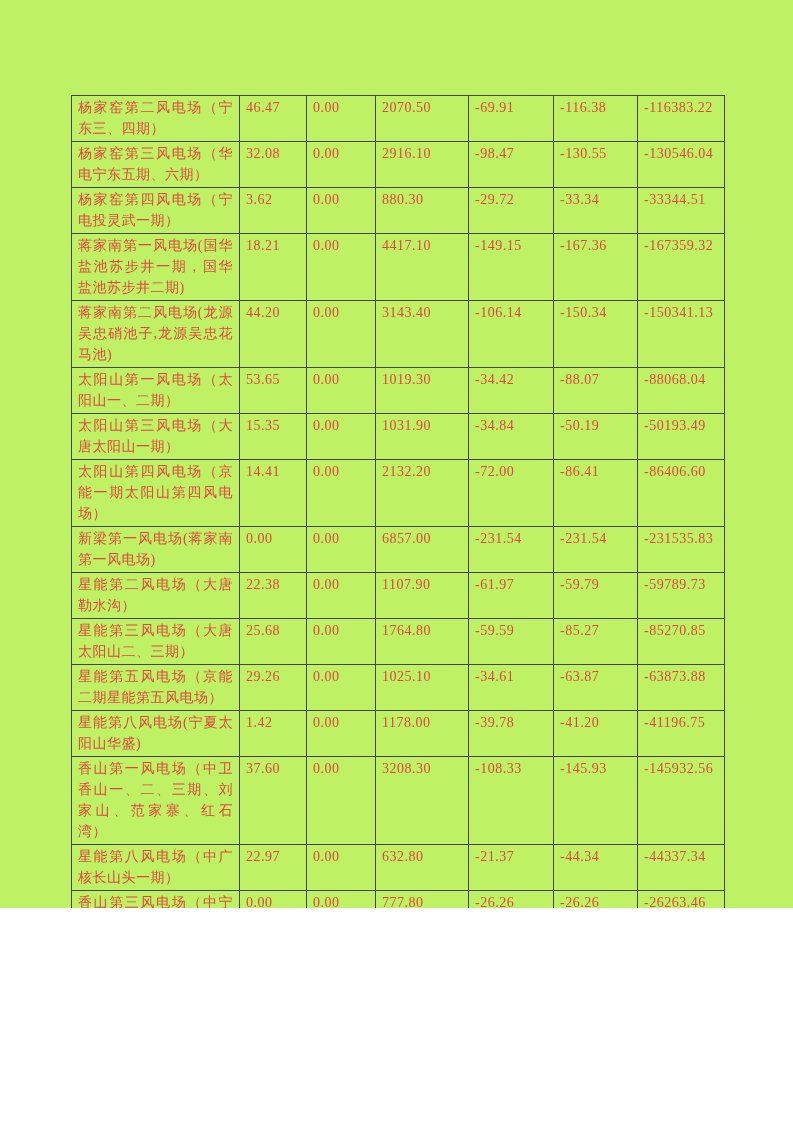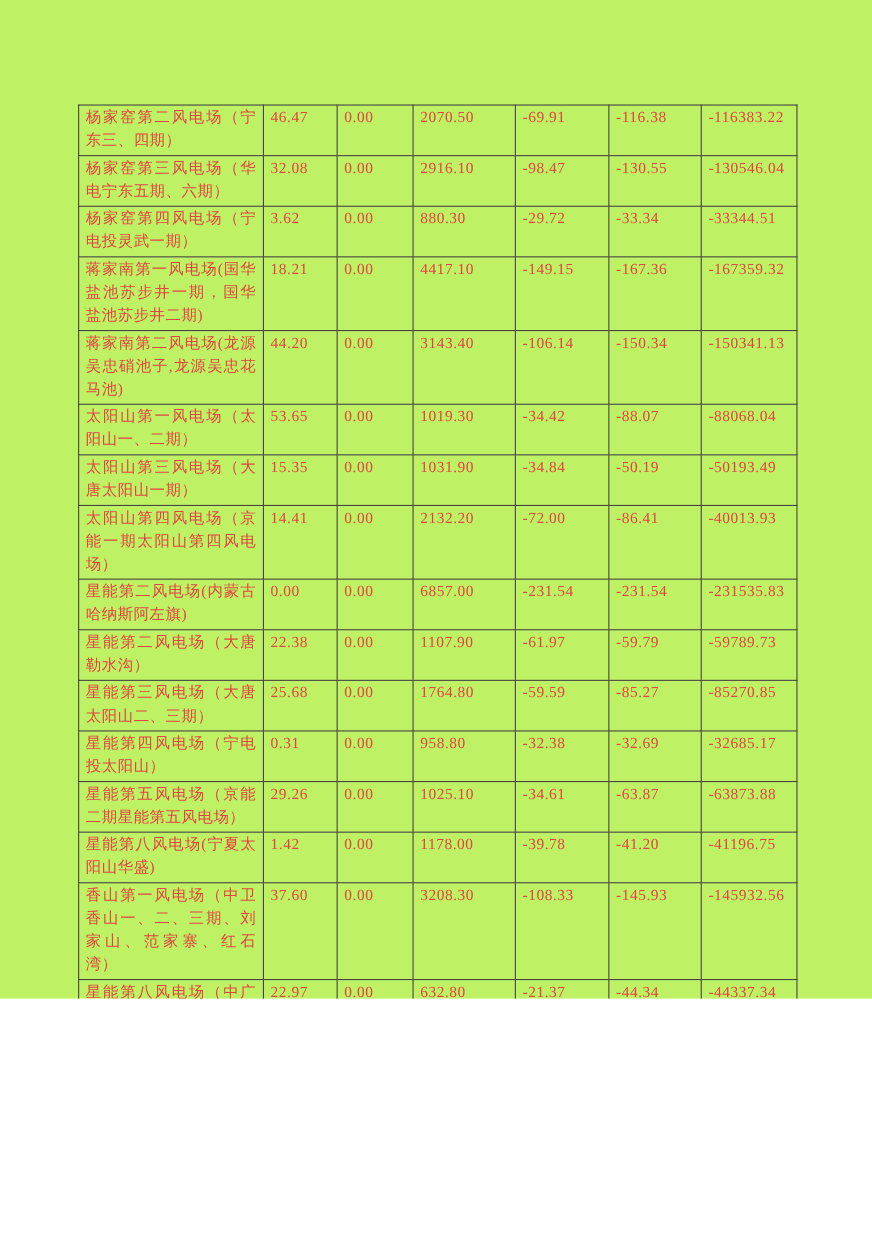--- a/index.html
+++ b/index.html
@@ -127,24 +127,24 @@
           <td class="num-cell">-50.19</td>
           <td class="num-cell">-50193.49</td>
         </tr>
         <tr>
           <td class="name-cell">太阳山第四风电场（京能一期太阳山第四风电场）</td>
           <td class="num-cell">14.41</td>
           <td class="num-cell">0.00</td>
           <td class="num-cell">2132.20</td>
           <td class="num-cell">-72.00</td>
           <td class="num-cell">-86.41</td>
-          <td class="num-cell">-40013.93</td>
-        </tr>
-        <tr>
-          <td class="name-cell">星能第二风电场(内蒙古哈纳斯阿左旗)</td>
+          <td class="num-cell">-86406.60</td>
+        </tr>
+        <tr>
+          <td class="name-cell">新梁第一风电场(蒋家南第一风电场)</td>
           <td class="num-cell">0.00</td>
           <td class="num-cell">0.00</td>
           <td class="num-cell">6857.00</td>
           <td class="num-cell">-231.54</td>
           <td class="num-cell">-231.54</td>
           <td class="num-cell">-231535.83</td>
         </tr>
         <tr>
           <td class="name-cell">星能第二风电场（大唐勒水沟）</td>
           <td class="num-cell">22.38</td>
@@ -155,29 +155,20 @@
           <td class="num-cell">-59789.73</td>
         </tr>
         <tr>
           <td class="name-cell">星能第三风电场（大唐太阳山二、三期）</td>
           <td class="num-cell">25.68</td>
           <td class="num-cell">0.00</td>
           <td class="num-cell">1764.80</td>
           <td class="num-cell">-59.59</td>
           <td class="num-cell">-85.27</td>
           <td class="num-cell">-85270.85</td>
-        </tr>
-        <tr>
-          <td class="name-cell">星能第四风电场（宁电投太阳山）</td>
-          <td class="num-cell">0.31</td>
-          <td class="num-cell">0.00</td>
-          <td class="num-cell">958.80</td>
-          <td class="num-cell">-32.38</td>
-          <td class="num-cell">-32.69</td>
-          <td class="num-cell">-32685.17</td>
         </tr>
         <tr>
           <td class="name-cell">星能第五风电场（京能二期星能第五风电场）</td>
           <td class="num-cell">29.26</td>
           <td class="num-cell">0.00</td>
           <td class="num-cell">1025.10</td>
           <td class="num-cell">-34.61</td>
           <td class="num-cell">-63.87</td>
           <td class="num-cell">-63873.88</td>
         </tr>

